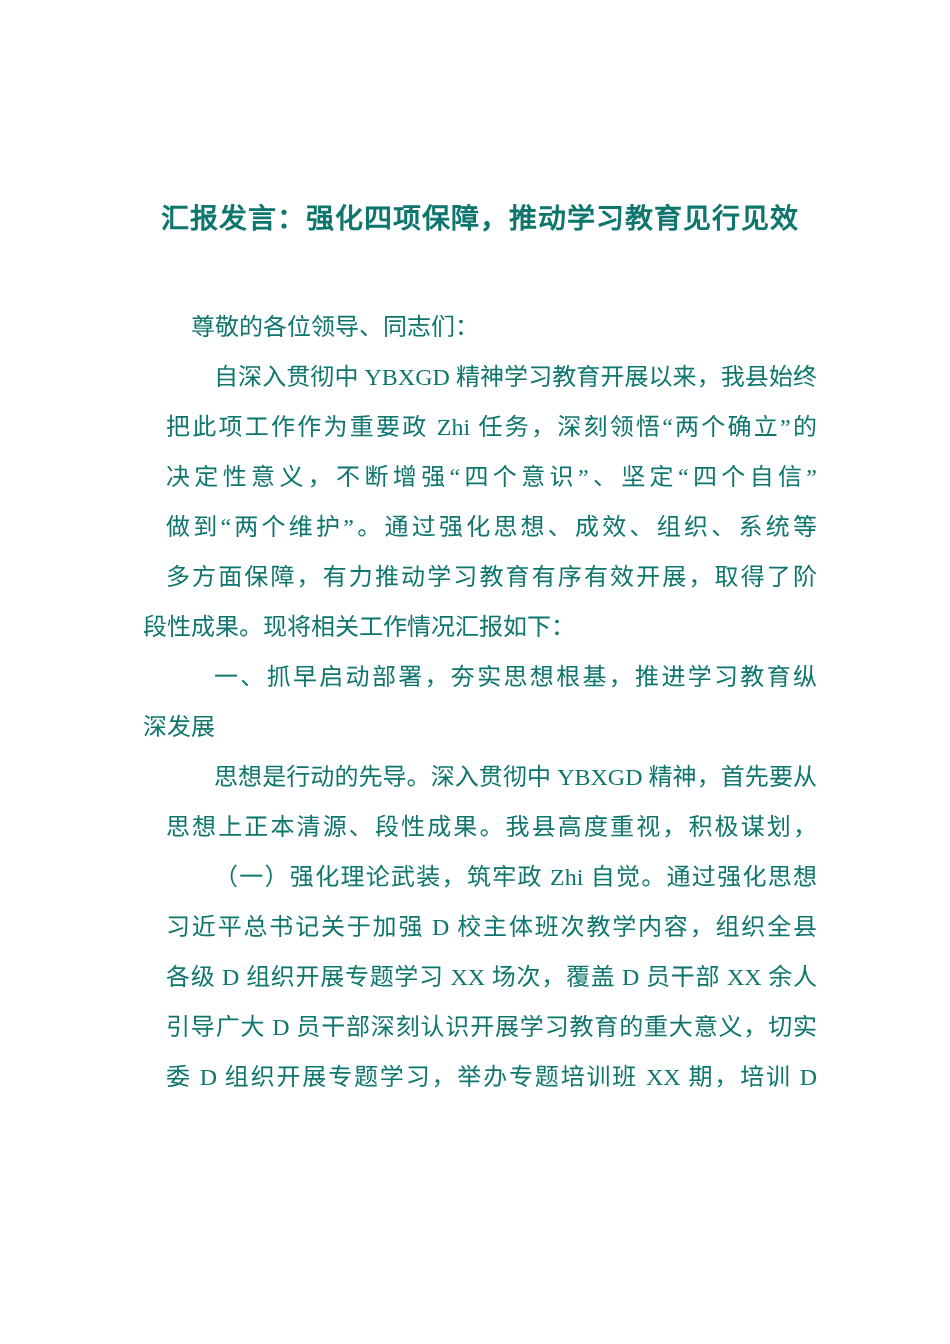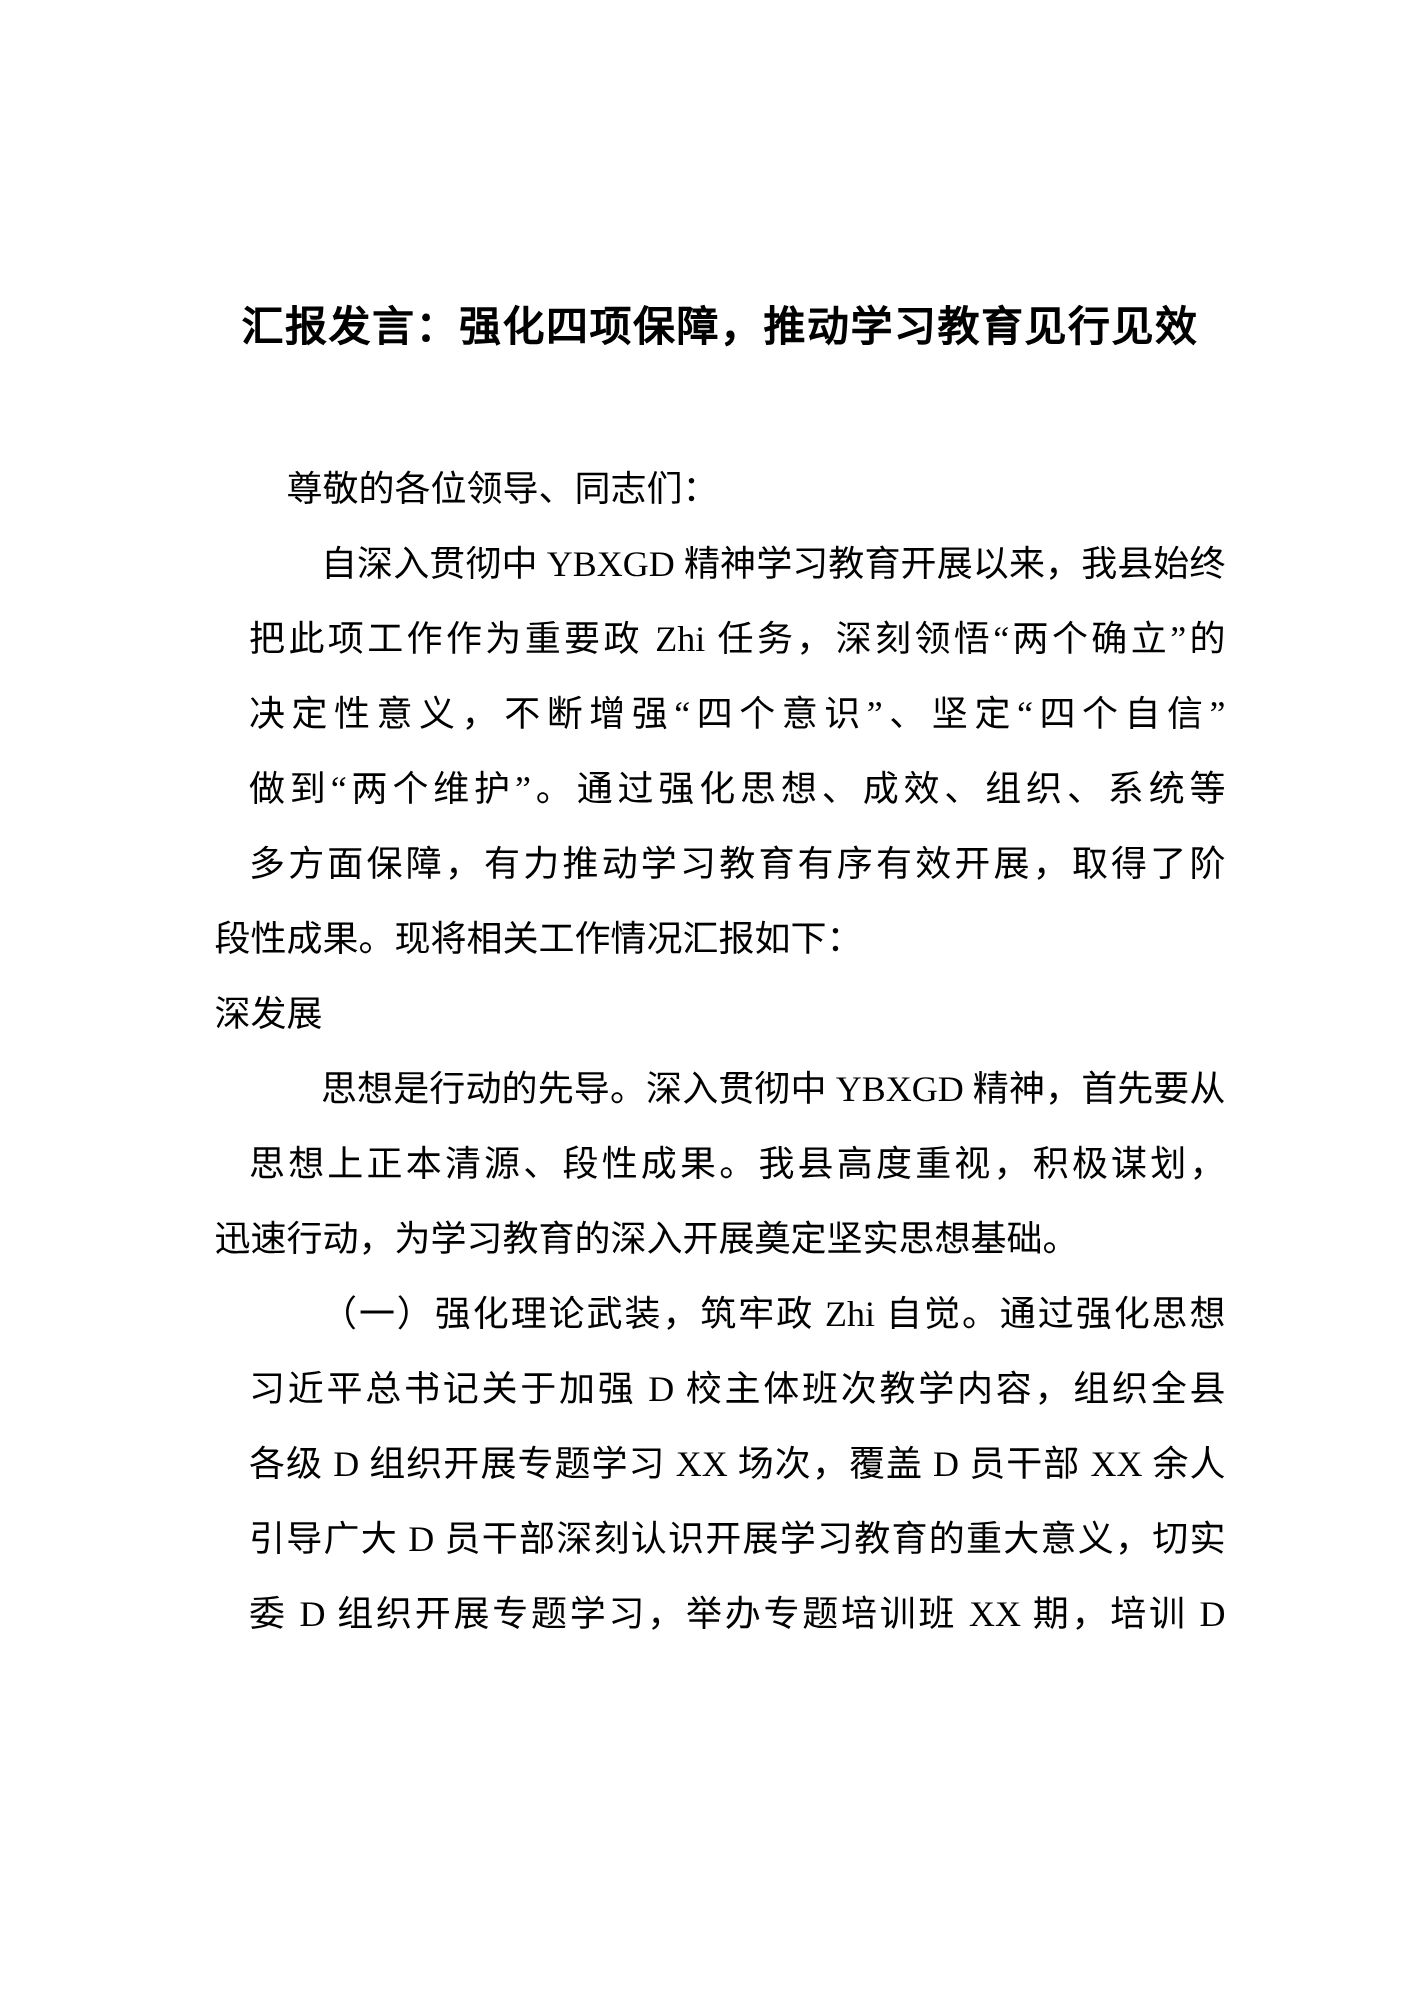--- a/index.html
+++ b/index.html
@@ -5,21 +5,21 @@
   html, body {
     margin: 0;
     padding: 0;
     background: #ffffff;
   }
   .page {
     position: relative;
     width: 950px;
     height: 1344px;
     background: #ffffff;
-    color: #000000;
+    color: #0f766e;
     font-family: "Liberation Serif", "DejaVu Serif", serif;
     overflow: hidden;
     box-sizing: border-box;
   }
   .content {
     position: absolute;
     top: 194px;
     left: 143px;
     width: 674px;
   }
@@ -63,24 +63,24 @@
     <h1 class="doc-title">汇报发言：强化四项保障，推动学习教育见行见效</h1>
 
     <div class="doc-body">
       <div class="line indent">尊敬的各位领导、同志们：</div>
       <div class="line indent stretch">自深入贯彻中 YBXGD 精神学习教育开展以来，我县始终</div>
       <div class="line stretch">把此项工作作为重要政 Zhi 任务，深刻领悟“两个确立”的</div>
       <div class="line stretch">决定性意义，不断增强“四个意识”、坚定“四个自信”</div>
       <div class="line stretch">做到“两个维护”。通过强化思想、成效、组织、系统等</div>
       <div class="line stretch">多方面保障，有力推动学习教育有序有效开展，取得了阶</div>
       <div class="line">段性成果。现将相关工作情况汇报如下：</div>
+      <div class="line indent stretch">一、抓早启动部署，夯实思想根基，推进学习教育纵</div>
       <div class="line">深发展</div>
       <div class="line indent stretch">思想是行动的先导。深入贯彻中 YBXGD 精神，首先要从</div>
       <div class="line stretch">思想上正本清源、段性成果。我县高度重视，积极谋划，</div>
-      <div class="line">迅速行动，为学习教育的深入开展奠定坚实思想基础。</div>
       <div class="line indent stretch">（一）强化理论武装，筑牢政 Zhi 自觉。通过强化思想</div>
       <div class="line stretch">习近平总书记关于加强 D 校主体班次教学内容，组织全县</div>
       <div class="line stretch">各级 D 组织开展专题学习 XX 场次，覆盖 D 员干部 XX 余人次，</div>
       <div class="line stretch">引导广大 D 员干部深刻认识开展学习教育的重大意义，切实</div>
       <div class="line stretch">委 D 组织开展专题学习，举办专题培训班 XX 期，培训 D</div>
     </div>
 
   </div>
 </div>
 

